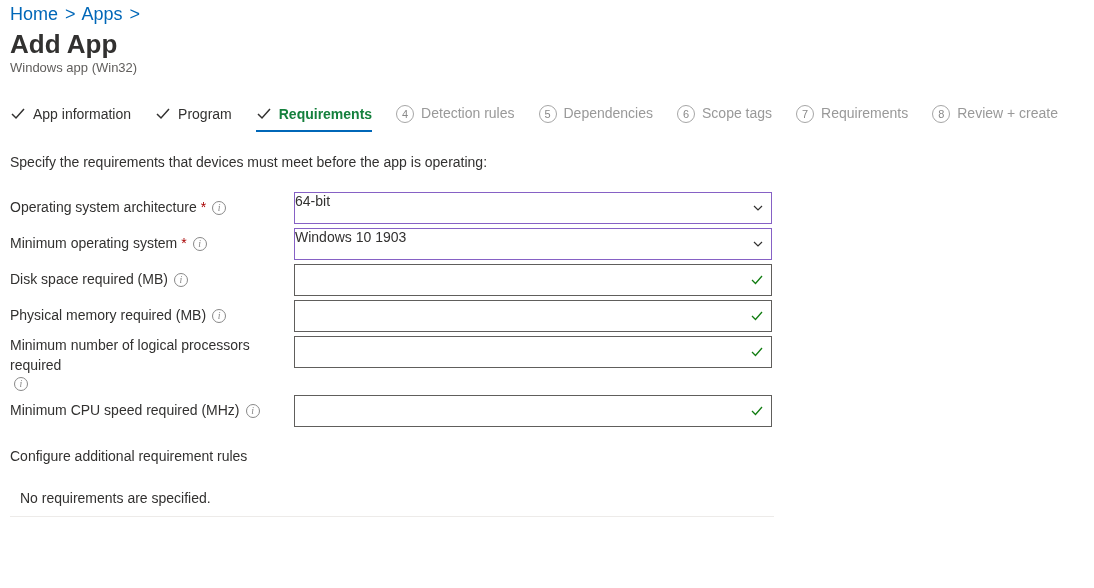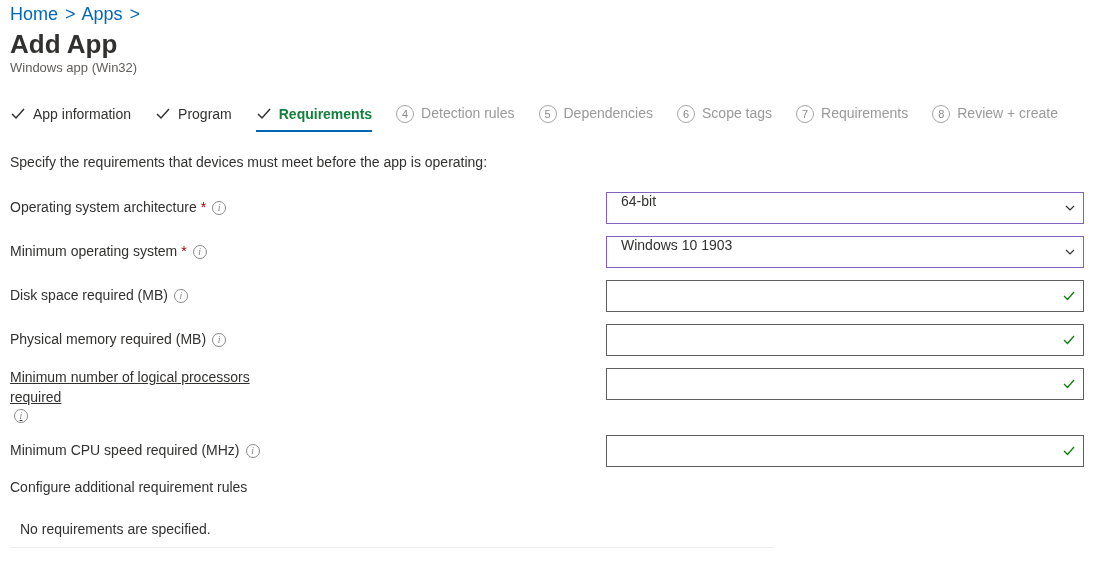--- a/index.html
+++ b/index.html
@@ -81,26 +81,24 @@
     display: block;
   }
   .description {
     font-size: 14px;
     color: #323130;
     margin-bottom: 22px;
   }
   .form-row {
     display: flex;
     align-items: center;
-    margin-bottom: 12px;
-    justify-content: space-between;
+    margin-bottom: 4px;
   }
   .form-row.tall {
     align-items: flex-start;
-    text-decoration: underline;
   }
   .form-label {
     width: 284px;
     flex-shrink: 0;
     color: #323130;
     font-size: 14px;
     padding-right: 10px;
     display: flex;
     align-items: center;
     gap: 2px;
@@ -127,21 +125,21 @@
     line-height: 1;
   }
   .field-wrap {
     width: 478px;
     position: relative;
   }
   .dropdown, .text-input {
     width: 100%;
     height: 32px;
     border: 1px solid #605e5c;
-    padding: 0 30px 0 14px;
+    padding: 0 30px 0 0;
     font-size: 14px;
     color: #323130;
     background: #fff;
     outline: none;
   }
   .dropdown {
     border-color: #8661c5;
     cursor: pointer;
   }
   .field-icon {
@@ -150,21 +148,21 @@
     top: 50%;
     transform: translateY(-50%);
     pointer-events: none;
   }
   .chevron svg { width: 12px; height: 12px; display: block; }
   .checkmark {
     color: #107c10;
   }
   .checkmark svg { width: 14px; height: 14px; display: block; }
   .section-heading {
-    margin-top: 9px;
+    margin-top: 21px;
     font-size: 14px;
     color: #323130;
     margin-bottom: 16px;
   }
   .req-table {
     width: 764px;
   }
   .req-table-header {
     display: flex;
     font-weight: 600;

